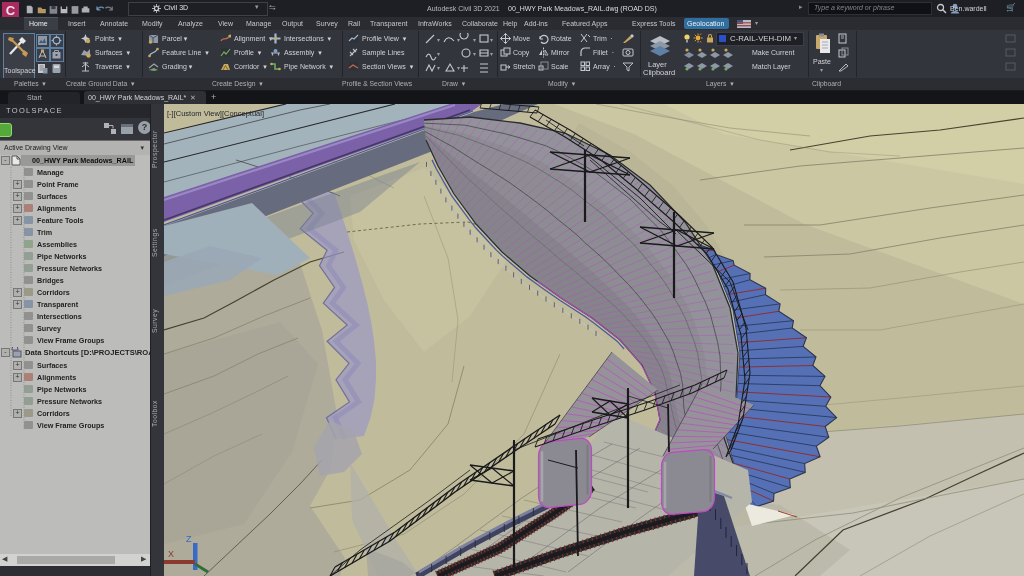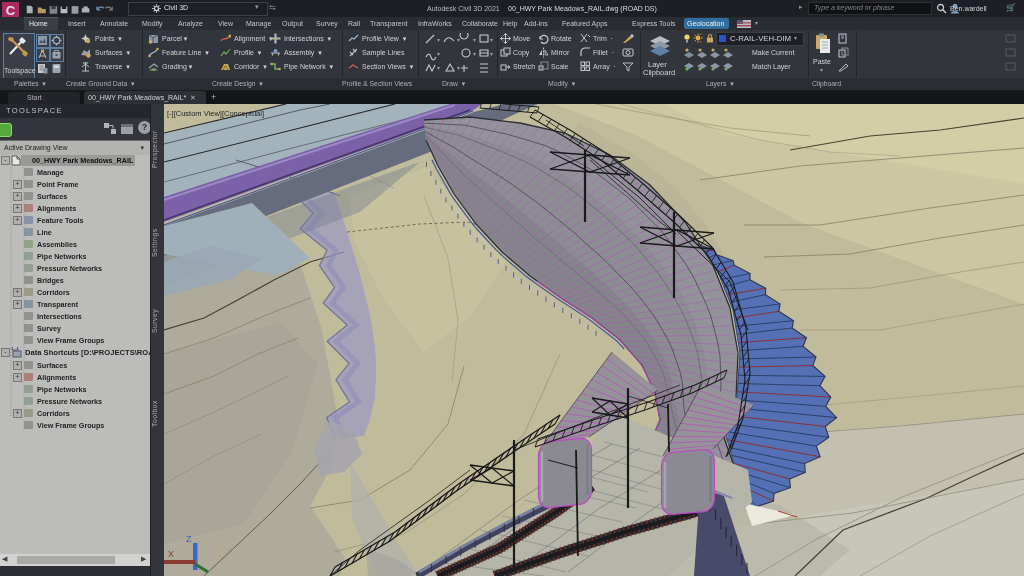--- a/index.html
+++ b/index.html
@@ -478,21 +478,21 @@
       <span class="abs" style="left:13px;top:37px;width:7px;height:7px;border:1px solid #777;background:#b0b0ae;font-size:7px;line-height:6px;text-align:center;color:#333;">+</span>
       <div class="abs" style="left:24px;top:37px;width:9px;height:8px;background:#8a8a88;opacity:0.85;border-radius:1px;"></div>
       <span class="ti" style="left:37px;top:36px;">Surfaces</span>
       <span class="abs" style="left:13px;top:49px;width:7px;height:7px;border:1px solid #777;background:#b0b0ae;font-size:7px;line-height:6px;text-align:center;color:#333;">+</span>
       <div class="abs" style="left:24px;top:49px;width:9px;height:8px;background:#a8766a;opacity:0.85;border-radius:1px;"></div>
       <span class="ti" style="left:37px;top:48px;">Alignments</span>
       <span class="abs" style="left:13px;top:61px;width:7px;height:7px;border:1px solid #777;background:#b0b0ae;font-size:7px;line-height:6px;text-align:center;color:#333;">+</span>
       <div class="abs" style="left:24px;top:61px;width:9px;height:8px;background:#7d8da2;opacity:0.85;border-radius:1px;"></div>
       <span class="ti" style="left:37px;top:60px;">Feature Tools</span>
       <div class="abs" style="left:24px;top:73px;width:9px;height:8px;background:#7d8da2;opacity:0.85;border-radius:1px;"></div>
-      <span class="ti" style="left:37px;top:72px;">Line</span>
+      <span class="ti" style="left:37px;top:72px;">Trim</span>
       <div class="abs" style="left:24px;top:85px;width:9px;height:8px;background:#87a083;opacity:0.85;border-radius:1px;"></div>
       <span class="ti" style="left:37px;top:84px;">Assemblies</span>
       <div class="abs" style="left:24px;top:97px;width:9px;height:8px;background:#8d9a8d;opacity:0.85;border-radius:1px;"></div>
       <span class="ti" style="left:37px;top:96px;">Pipe Networks</span>
       <div class="abs" style="left:24px;top:109px;width:9px;height:8px;background:#8d9a8d;opacity:0.85;border-radius:1px;"></div>
       <span class="ti" style="left:37px;top:108px;">Pressure Networks</span>
       <div class="abs" style="left:24px;top:121px;width:9px;height:8px;background:#8a8a88;opacity:0.85;border-radius:1px;"></div>
       <span class="ti" style="left:37px;top:120px;">Bridges</span>
       <span class="abs" style="left:13px;top:133px;width:7px;height:7px;border:1px solid #777;background:#b0b0ae;font-size:7px;line-height:6px;text-align:center;color:#333;">+</span>
       <div class="abs" style="left:24px;top:133px;width:9px;height:8px;background:#95937e;opacity:0.85;border-radius:1px;"></div>

